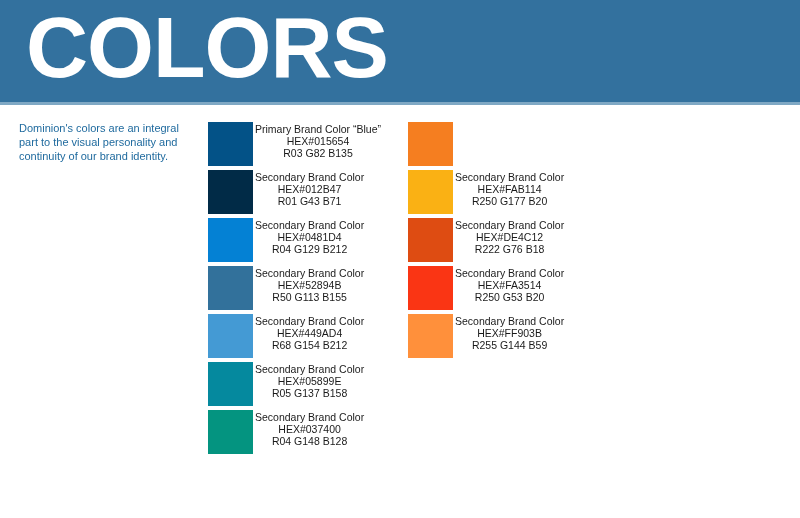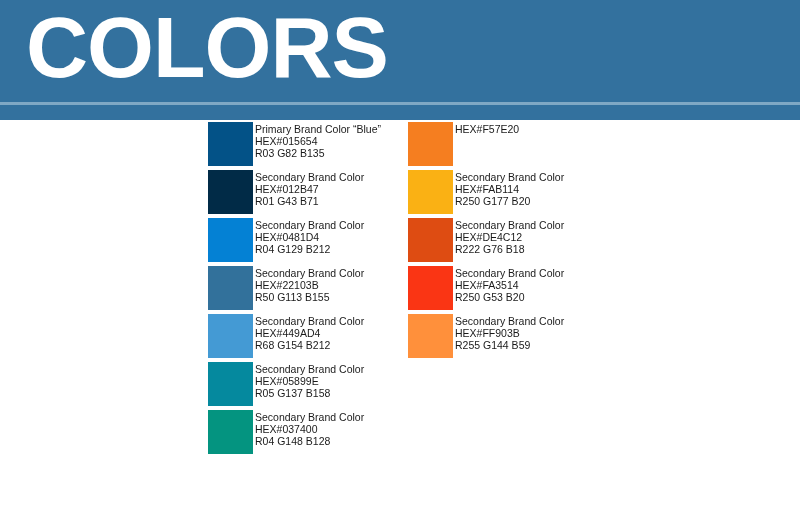--- a/index.html
+++ b/index.html
@@ -19,21 +19,21 @@
     height: 518px;
     background: #ffffff;
   }
 
   
   .header-band {
     position: absolute;
     left: 0;
     top: 0;
     width: 800px;
-    height: 120px;
+    height: 102px;
     background: #33719E;
     text-decoration: underline;
   }
   .header-title {
     position: absolute;
     left: 26px;
     top: 4px;
     font-size: 86px;
     line-height: 86px;
     font-weight: bold;
@@ -79,39 +79,41 @@
     left: 0;
     top: 0;
     width: 45px;
     height: 44px;
   }
   .swatch-text {
     position: absolute;
     left: 47px;
     top: 1px;
     white-space: nowrap;
+    text-align: center;
   }
   .swatch-name,
   .swatch-hex,
   .swatch-rgb {
     font-size: 10.5px;
     line-height: 12.2px;
     color: #1A1A1A;
   }
 </style>
 </head>
 <body>
 
 <div class="page">
 
   <div class="header-band" style="background: rgb(51, 113, 158);">
     <div class="header-title" style="color: rgb(255, 255, 255);">COLORS</div>
   </div>
   <div class="header-rule" style="background: rgb(127, 168, 196);"></div>
 
+  <div class="intro" style="color: rgb(31, 106, 158);">Dominion's colors are an integral part to the visual personality and continuity of our brand identity.</div>
 
   <div class="column column-left">
       <div class="swatch-row">
         <div class="swatch-chip" style="background: rgb(3, 82, 135);"></div>
         <div class="swatch-text">
           <div class="swatch-name">Primary Brand Color “Blue”</div>
           <div class="swatch-hex">HEX#015654</div>
           <div class="swatch-rgb">R03 G82 B135</div>
         </div>
       </div>
@@ -128,21 +130,21 @@
         <div class="swatch-text">
           <div class="swatch-name">Secondary Brand Color</div>
           <div class="swatch-hex">HEX#0481D4</div>
           <div class="swatch-rgb">R04 G129 B212</div>
         </div>
       </div>
       <div class="swatch-row">
         <div class="swatch-chip" style="background: rgb(50, 113, 155);"></div>
         <div class="swatch-text">
           <div class="swatch-name">Secondary Brand Color</div>
-          <div class="swatch-hex">HEX#22103B</div>
+          <div class="swatch-hex">HEX#52894B</div>
           <div class="swatch-rgb">R50 G113 B155</div>
         </div>
       </div>
       <div class="swatch-row">
         <div class="swatch-chip" style="background: rgb(68, 154, 212);"></div>
         <div class="swatch-text">
           <div class="swatch-name">Secondary Brand Color</div>
           <div class="swatch-hex">HEX#449AD4</div>
           <div class="swatch-rgb">R68 G154 B212</div>
         </div>
@@ -161,21 +163,20 @@
           <div class="swatch-name">Secondary Brand Color</div>
           <div class="swatch-hex">HEX#037400</div>
           <div class="swatch-rgb">R04 G148 B128</div>
         </div>
       </div>
     </div>
   <div class="column column-right">
       <div class="swatch-row">
         <div class="swatch-chip" style="background: rgb(245, 126, 32);"></div>
         <div class="swatch-text">
-          <div class="swatch-hex">HEX#F57E20</div>
         </div>
       </div>
       <div class="swatch-row">
         <div class="swatch-chip" style="background: rgb(250, 177, 20);"></div>
         <div class="swatch-text">
           <div class="swatch-name">Secondary Brand Color</div>
           <div class="swatch-hex">HEX#FAB114</div>
           <div class="swatch-rgb">R250 G177 B20</div>
         </div>
       </div>

